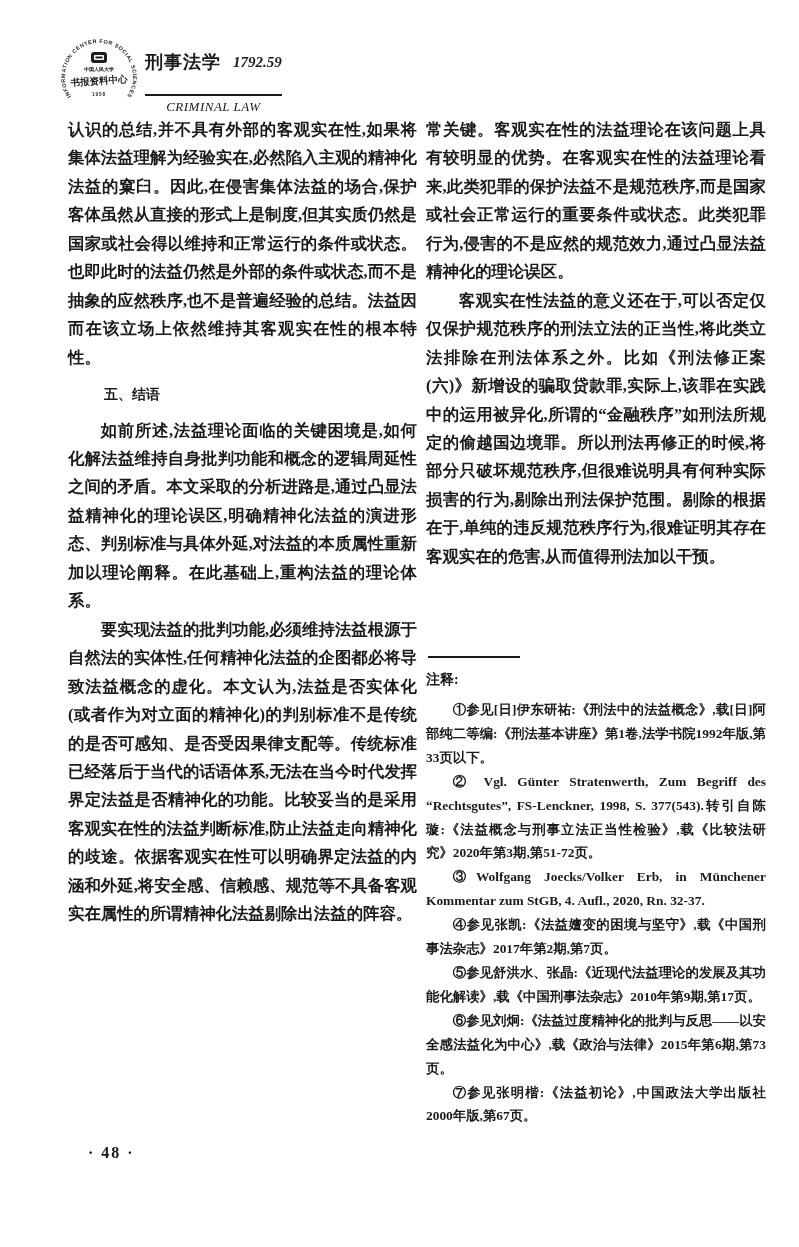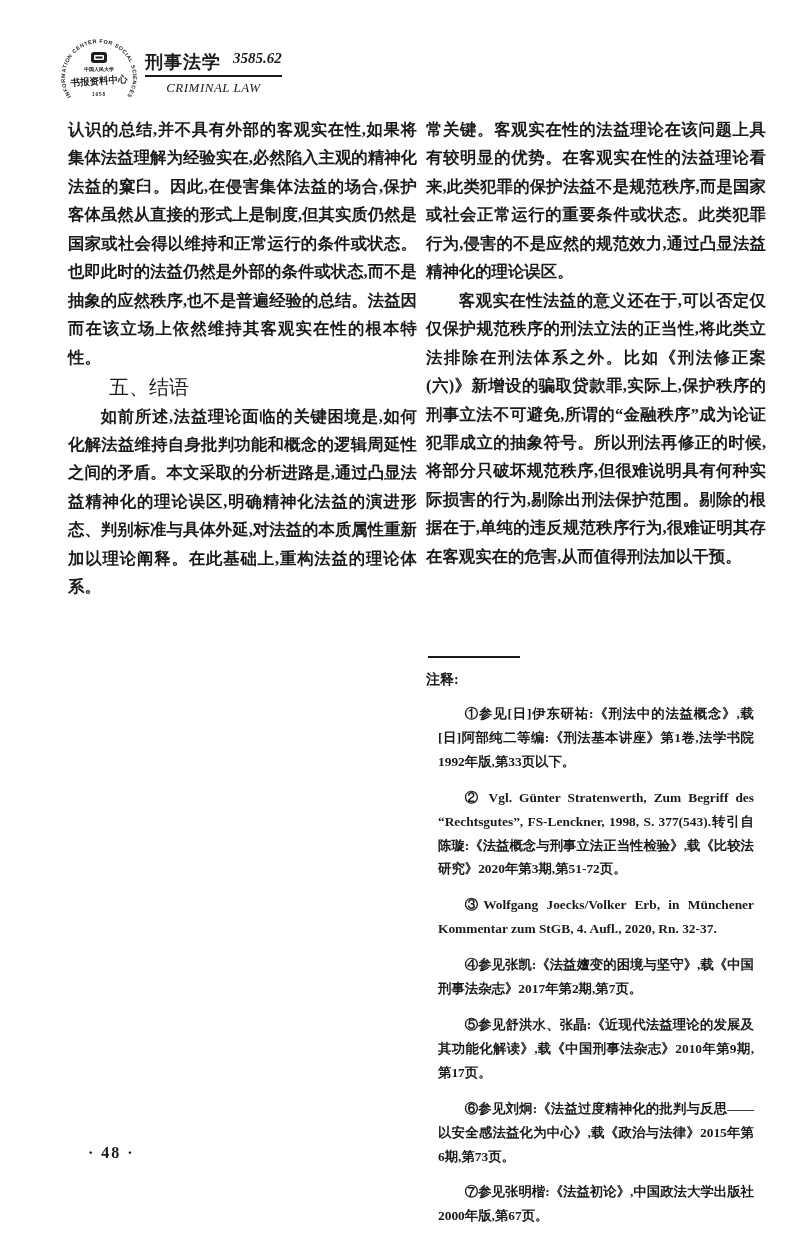--- a/index.html
+++ b/index.html
@@ -10,22 +10,22 @@
     background: #ffffff;
     overflow: hidden;
     font-family: "Liberation Serif", "DejaVu Serif", serif;
     color: #1a1a1a;
   }
 
   
   .logo-wrap { position: absolute; left: 58px; top: 36px; width: 82px; height: 80px; }
   .masthead { position: absolute; left: 145px; top: 50px; }
   .title-row {
-    display: flex; align-items: flex-start; gap: 12px;
-    padding-bottom: 1px; border-bottom: 2.5px solid #1a1a1a; white-space: nowrap;
+    display: flex; align-items: center; gap: 12px;
+    padding-bottom: 20px; border-bottom: 2.5px solid #1a1a1a; white-space: nowrap;
   }
   .jt-cn {
     font-family: "Liberation Sans", "DejaVu Sans", sans-serif;
     font-size: 18px; font-weight: 700; letter-spacing: 1px;
   }
   .jt-issue { font-size: 15px; font-weight: 700; font-style: italic; }
   .jt-en {
     margin-top: 3px; text-align: center; white-space: nowrap;
     font-size: 13px; font-weight: 400; font-style: italic; letter-spacing: 0.5px;
   }
@@ -33,31 +33,31 @@
   
   .col { position: absolute; top: 116px; }
   .col-left  { left: 68px;  width: 349px; }
   .col-right { left: 426px; width: 340px; }
   p.body {
     margin: 0; font-size: 16.4px; line-height: 28.45px;
     text-align: justify; font-weight: 700; text-justify: inter-ideograph;
   }
   p.indent { text-indent: 2em; }
   h2.section {
-    margin: 1px; padding-left: 2em;
+    margin: 8px; padding-left: 2em;
     font-family: "Liberation Sans", "DejaVu Sans", sans-serif;
-    font-size: 20px; line-height: 28.45px; font-weight: 400;
+    font-size: 14px; line-height: 28.45px; font-weight: 700;
   }
 
   
   .footnotes { position: absolute; left: 426px; top: 642px; width: 340px; }
   .fn-rule { width: 92px; height: 0; border-top: 2px solid #1a1a1a; margin: 14px 0 12px 2px; }
   .fn-label { font-size: 14px; font-weight: 700; line-height: 20px; margin-bottom: 8px; }
   .fn {
-    margin: 12px; font-size: 13.4px; line-height: 23.9px;
+    margin: 0; font-size: 13.4px; line-height: 23.9px;
     text-align: justify; text-indent: 2em; font-weight: 600; text-justify: inter-ideograph;
   }
 
   
   .page-number {
     position: absolute; left: 88px; top: 1144px;
     font-size: 16px; font-weight: 700; letter-spacing: 2px;
   }
 
   
@@ -86,34 +86,35 @@
       </g>
       <text x="41" y="34.5" text-anchor="middle" class="logo-univ">中国人民大学</text>
       <text x="41" y="48" text-anchor="middle" class="logo-center" transform="rotate(-4 41 45)">书报资料中心</text>
       <text x="41" y="60" text-anchor="middle" class="logo-year">1958</text>
     </svg>
   </div>
 
   <div class="masthead">
     <div class="title-row">
       <span class="jt-cn">刑事法学</span>
-      <span class="jt-issue">3585.62</span>
+      <span class="jt-issue">1792.59</span>
     </div>
     <div class="jt-en">CRIMINAL LAW</div>
   </div>
 
   <section class="col col-left">
     <p class="body">认识的总结,并不具有外部的客观实在性,如果将集体法益理解为经验实在,必然陷入主观的精神化法益的窠臼。因此,在侵害集体法益的场合,保护客体虽然从直接的形式上是制度,但其实质仍然是国家或社会得以维持和正常运行的条件或状态。也即此时的法益仍然是外部的条件或状态,而不是抽象的应然秩序,也不是普遍经验的总结。法益因而在该立场上依然维持其客观实在性的根本特性。</p>
     <h2 class="section">五、结语</h2>
     <p class="body indent">如前所述,法益理论面临的关键困境是,如何化解法益维持自身批判功能和概念的逻辑周延性之间的矛盾。本文采取的分析进路是,通过凸显法益精神化的理论误区,明确精神化法益的演进形态、判别标准与具体外延,对法益的本质属性重新加以理论阐释。在此基础上,重构法益的理论体系。</p>
+    <p class="body indent">要实现法益的批判功能,必须维持法益根源于自然法的实体性,任何精神化法益的企图都必将导致法益概念的虚化。本文认为,法益是否实体化(或者作为对立面的精神化)的判别标准不是传统的是否可感知、是否受因果律支配等。传统标准已经落后于当代的话语体系,无法在当今时代发挥界定法益是否精神化的功能。比较妥当的是采用客观实在性的法益判断标准,防止法益走向精神化的歧途。依据客观实在性可以明确界定法益的内涵和外延,将安全感、信赖感、规范等不具备客观实在属性的所谓精神化法益剔除出法益的阵容。</p>
   </section>
 
   <section class="col col-right">
     <p class="body">常关键。客观实在性的法益理论在该问题上具有较明显的优势。在客观实在性的法益理论看来,此类犯罪的保护法益不是规范秩序,而是国家或社会正常运行的重要条件或状态。此类犯罪行为,侵害的不是应然的规范效力,通过凸显法益精神化的理论误区。</p>
-    <p class="body indent">客观实在性法益的意义还在于,可以否定仅仅保护规范秩序的刑法立法的正当性,将此类立法排除在刑法体系之外。比如《刑法修正案(六)》新增设的骗取贷款罪,实际上,保护秩序的刑事立法不可避免,所谓的“金融秩序”成为论证犯罪成立的抽象符号。所以刑法再修正的时候,将部分只破坏规范秩序,但很难说明具有何种实际损害的行为,剔除出刑法保护范围。剔除的根据在于,单纯的违反规范秩序行为,很难证明其存在客观实在的危害,从而值得刑法加以干预。</p>
+    <p class="body indent">客观实在性法益的意义还在于,可以否定仅仅保护规范秩序的刑法立法的正当性,将此类立法排除在刑法体系之外。比如《刑法修正案(六)》新增设的骗取贷款罪,实际上,该罪在实践中的运用被异化,所谓的“金融秩序”如刑法所规定的偷越国边境罪。所以刑法再修正的时候,将部分只破坏规范秩序,但很难说明具有何种实际损害的行为,剔除出刑法保护范围。剔除的根据在于,单纯的违反规范秩序行为,很难证明其存在客观实在的危害,从而值得刑法加以干预。</p>
   </section>
 
   <section class="footnotes">
     <div class="fn-rule"></div>
     <div class="fn-label">注释:</div>
     <p class="fn">①参见[日]伊东研祐:《刑法中的法益概念》,载[日]阿部纯二等编:《刑法基本讲座》第1卷,法学书院1992年版,第33页以下。</p>
     <p class="fn">② Vgl. Günter Stratenwerth, Zum Begriff des “Rechtsgutes”, FS-Lenckner, 1998, S. 377(543).转引自陈璇:《法益概念与刑事立法正当性检验》,载《比较法研究》2020年第3期,第51-72页。</p>
     <p class="fn">③Wolfgang Joecks/Volker Erb, in Münchener Kommentar zum StGB, 4. Aufl., 2020, Rn. 32-37.</p>
     <p class="fn">④参见张凯:《法益嬗变的困境与坚守》,载《中国刑事法杂志》2017年第2期,第7页。</p>
     <p class="fn">⑤参见舒洪水、张晶:《近现代法益理论的发展及其功能化解读》,载《中国刑事法杂志》2010年第9期,第17页。</p>

